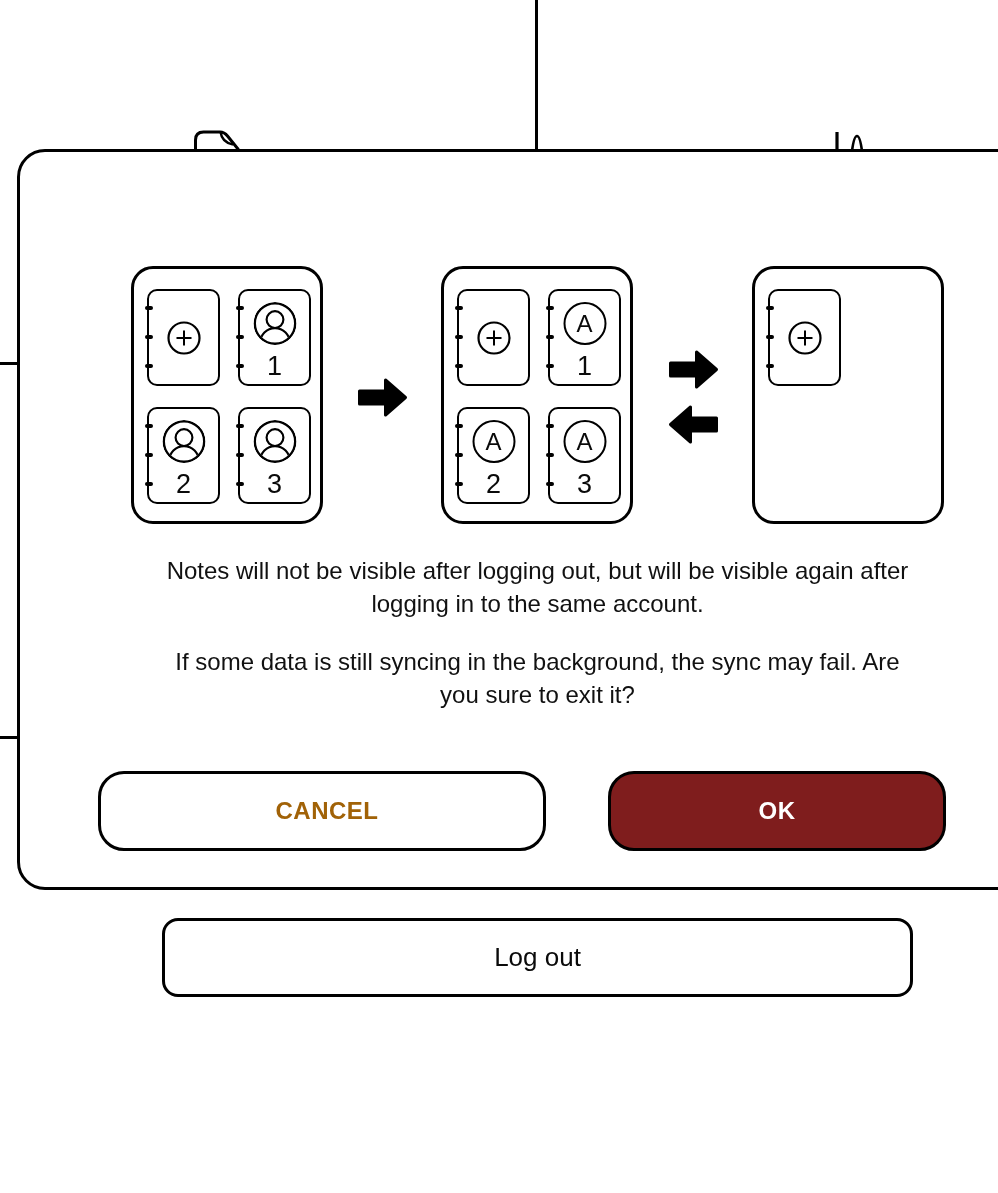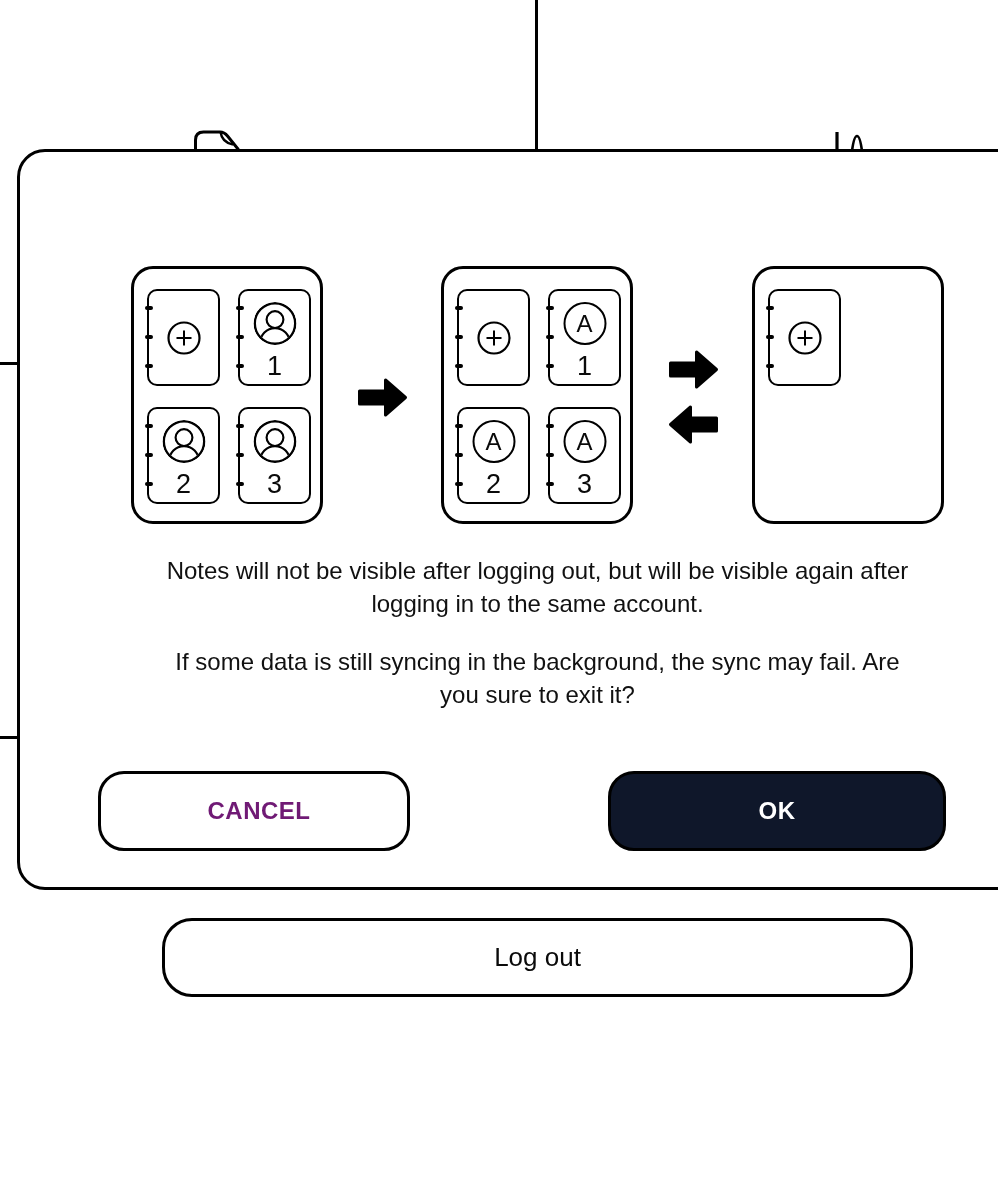--- a/index.html
+++ b/index.html
@@ -97,30 +97,30 @@
   #msg-1 { top: 402px; }
   #msg-2 { top: 493px; }
 
   .dlg-btn {
     top: 619px; height: 80px;
     border-radius: 26px;
     display: flex; align-items: center; justify-content: center;
     font-size: 24px; font-weight: 700; letter-spacing: 0.5px;
     cursor: pointer;
   }
-  #cancel-btn { left: 78px; width: 312px; background: #fff;
-                border: 3px solid #000; color: #701a75; padding-left: 10px; }
-  #ok-btn { left: 588px; width: 338px; background: #0f172a;
+  #cancel-btn { left: 78px; width: 448px; background: #fff;
+                border: 3px solid #000; color: #a16207; padding-left: 10px; }
+  #ok-btn { left: 588px; width: 338px; background: #7f1d1d;
             border: 3px solid #000; color: #fff; }
 
   
   #logout-btn {
     position: absolute; z-index: 1;
     left: 162px; top: 918px; width: 751px; height: 79px;
-    background: #fff; border: 3px solid #000; border-radius: 30px;
+    background: #fff; border: 3px solid #000; border-radius: 16px;
     display: flex; align-items: center; justify-content: center;
     font-size: 26px; color: #0a0a0a;
     cursor: pointer;
   }
 </style>
 </head>
 <body>
 
 <svg width="0" height="0" style="position:absolute">
   <defs>

